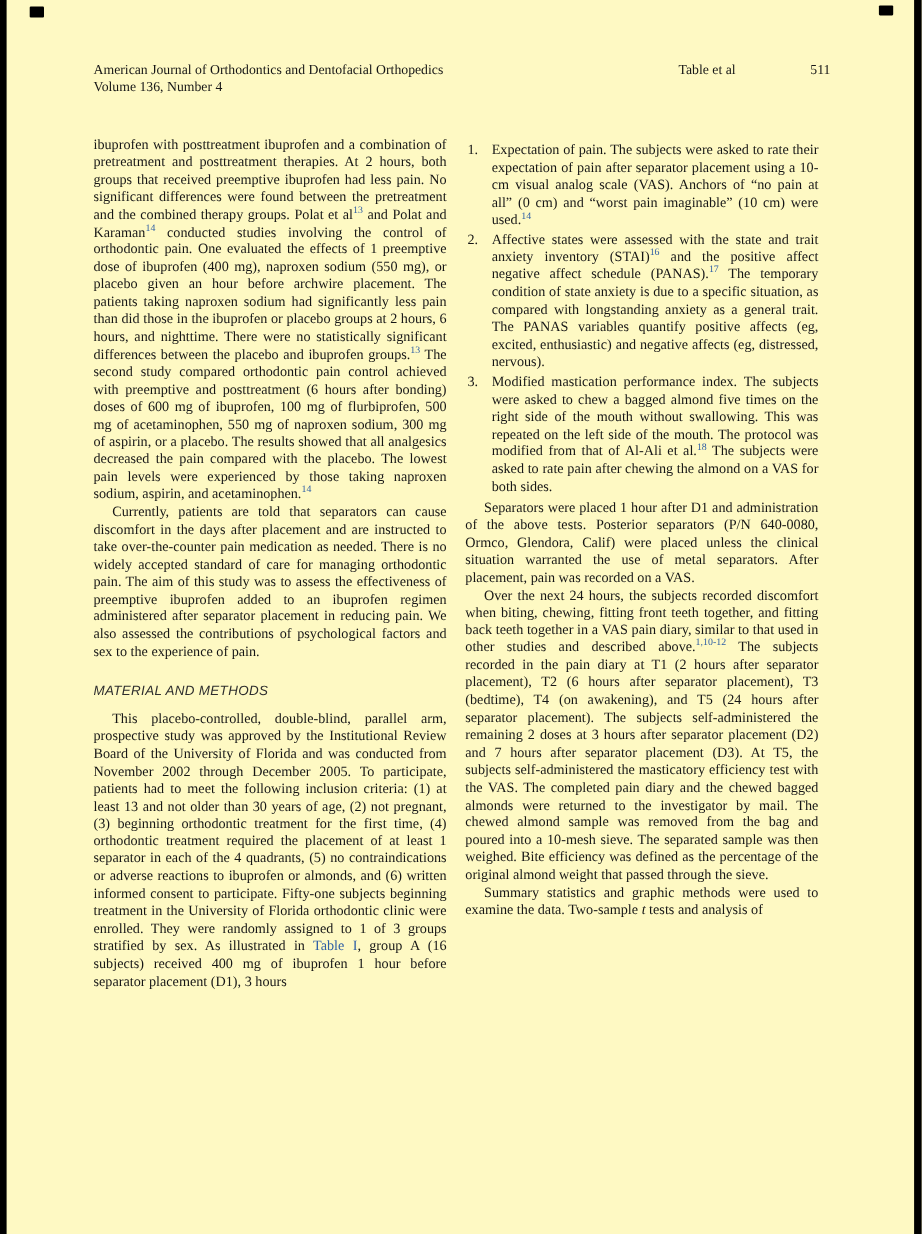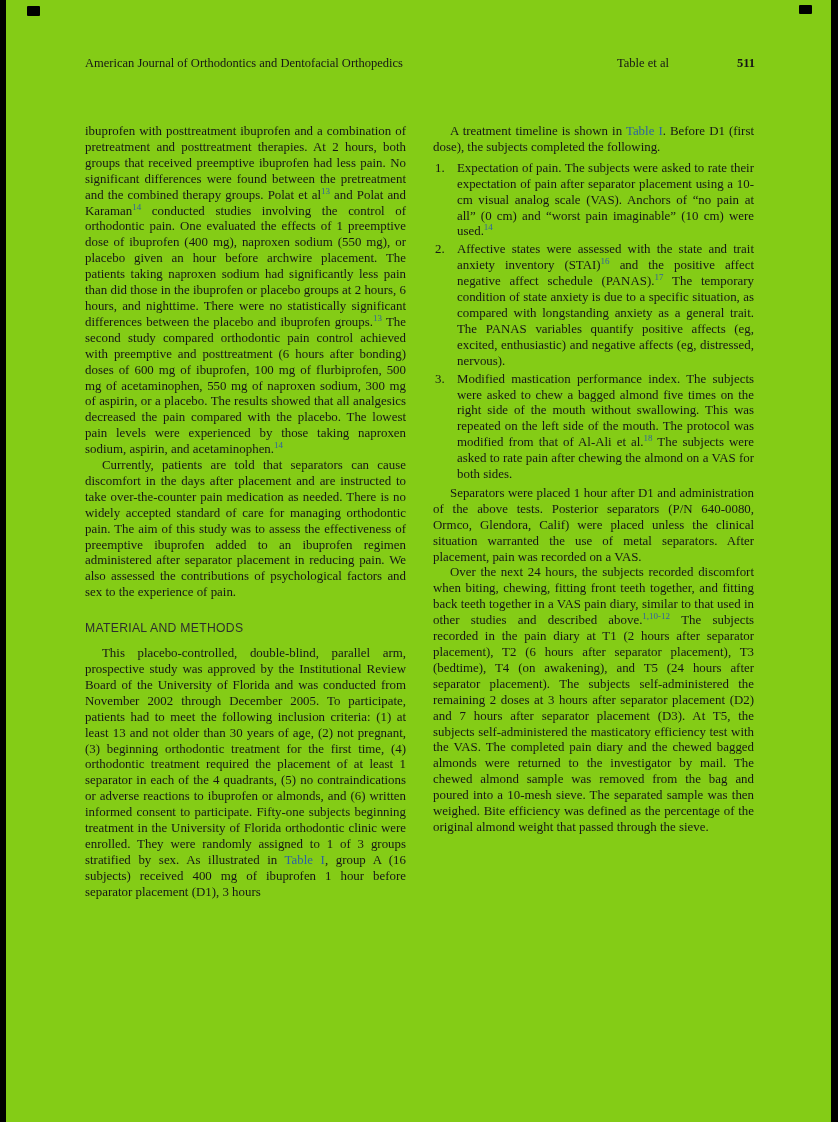--- a/index.html
+++ b/index.html
@@ -5,61 +5,62 @@
 <style>
   :root { --link-color: #2f5fa5; --text-color: #161616; }
   * { box-sizing: border-box; }
   html, body { margin: 0; padding: 0; }
   body {
     width: 838px; height: 1122px;
     background: #fbfaf7;
     font-family: "Liberation Serif", serif;
     color: var(--text-color);
   }
-  .page { position: relative; width: 838px; height: 1122px; overflow: hidden; background: #84cc16; }
+  .page { position: relative; width: 838px; height: 1122px; overflow: hidden; background: #fef9c3; }
 
   
   .scan-edge { position: absolute; top: 0; bottom: 0; width: 6px; background: #000; }
   .scan-edge.left { left: 0; }
   .scan-edge.right { right: 0; width: 7px; }
   .scan-mark { position: absolute; background: #000; border-radius: 1px; }
   .scan-mark.tl { left: 27px; top: 6px; width: 13px; height: 10px; }
   .scan-mark.tr { left: 799px; top: 5px; width: 13px; height: 9px; }
 
   
   .page-header {
     position: absolute; left: 85px; width: 670px; top: 56px;
     display: flex; justify-content: space-between; align-items: flex-start;
     font-size: 12.5px; line-height: 15.5px;
   }
   .header-right { white-space: nowrap; }
-  .page-num { margin-left: 20px; font-weight: bold; padding-left: 48px; }
+  .page-num { margin-left: 20px; font-weight: normal; padding-left: 48px; }
 
   
   .columns {
     position: absolute; left: 85px; top: 124px; width: 670px;
-    display: flex; gap: 27px;
+    display: flex; gap: 17px;
   }
   .col {
     width: 321px; flex: 0 0 321px;
     font-size: 12.9px; line-height: 15.9px;
     text-align: justify;
     hyphens: auto; -webkit-hyphens: auto;
   }
   .para { margin: 0; }
   .para.indent { text-indent: 17px; }
 
   .section-heading {
     font-family: "Liberation Sans", sans-serif;
     font-weight: normal;
     font-size: 12.2px;
     letter-spacing: 0.3px;
     color: #2e2e2e;
     margin: 20px 0 9px 0;
     text-align: left;
+    font-style: italic;
   }
 
   .num-list { margin: 5px 0 3px 0; }
   .num-item { position: relative; padding-left: 24px; margin: 0 0 2px 0; }
   .num-item .num { position: absolute; left: 2px; top: 0; }
 
   sup.ref {
     color: var(--link-color);
     font-size: 9px;
     line-height: 0;
@@ -74,38 +75,39 @@
 <div class="page">
 
   <div class="scan-edge left"></div>
   <div class="scan-edge right"></div>
   <div class="scan-mark tl"></div>
   <div class="scan-mark tr"></div>
 
   <header class="page-header">
     <div class="header-left">
       <div>American Journal of Orthodontics and Dentofacial Orthopedics</div>
+      <div>Volume 136, Number 4</div>
     </div>
     <div class="header-right">
       <span>Table et al</span><span class="page-num">511</span>
     </div>
   </header>
 
   <main class="columns">
     <div class="col" id="left-col">
         <p class="para">ibuprofen with posttreatment ibuprofen and a combination of pretreatment and posttreatment therapies. At 2 hours, both groups that received preemptive ibuprofen had less pain. No significant differences were found between the pretreatment and the combined therapy groups. Polat et al<sup class="ref">13</sup> and Polat and Karaman<sup class="ref">14</sup> conducted studies involving the control of orthodontic pain. One evaluated the effects of 1 preemptive dose of ibuprofen (400 mg), naproxen sodium (550 mg), or placebo given an hour before archwire placement. The patients taking naproxen sodium had significantly less pain than did those in the ibuprofen or placebo groups at 2 hours, 6 hours, and nighttime. There were no statistically significant differences between the placebo and ibuprofen groups.<sup class="ref">13</sup> The second study compared orthodontic pain control achieved with preemptive and posttreatment (6 hours after bonding) doses of 600 mg of ibuprofen, 100 mg of flurbiprofen, 500 mg of acetaminophen, 550 mg of naproxen sodium, 300 mg of aspirin, or a placebo. The results showed that all analgesics decreased the pain compared with the placebo. The lowest pain levels were experienced by those taking naproxen sodium, aspirin, and acetaminophen.<sup class="ref">14</sup></p>
         <p class="para indent">Currently, patients are told that separators can cause discomfort in the days after placement and are instructed to take over-the-counter pain medication as needed. There is no widely accepted standard of care for managing orthodontic pain. The aim of this study was to assess the effectiveness of preemptive ibuprofen added to an ibuprofen regimen administered after separator placement in reducing pain. We also assessed the contributions of psychological factors and sex to the experience of pain.</p>
         <h2 class="section-heading">MATERIAL AND METHODS</h2>
         <p class="para indent">This placebo-controlled, double-blind, parallel arm, prospective study was approved by the Institutional Review Board of the University of Florida and was conducted from November 2002 through December 2005. To participate, patients had to meet the following inclusion criteria: (1) at least 13 and not older than 30 years of age, (2) not pregnant, (3) beginning orthodontic treatment for the first time, (4) orthodontic treatment required the placement of at least 1 separator in each of the 4 quadrants, (5) no contraindications or adverse reactions to ibuprofen or almonds, and (6) written informed consent to participate. Fifty-one subjects beginning treatment in the University of Florida orthodontic clinic were enrolled. They were randomly assigned to 1 of 3 groups stratified by sex. As illustrated in <span class="xref">Table I</span>, group A (16 subjects) received 400 mg of ibuprofen 1 hour before separator placement (D1), 3 hours</p>
       </div>
     <div class="col" id="right-col">
-        <p class="para indent">A treatment timeline is shown in <span class="xref">Table I</span>. Before D1 (first dose), the subjects completed the following.</p>
         <div class="num-list">
           <div class="num-item"><span class="num">1.</span>Expectation of pain. The subjects were asked to rate their expectation of pain after separator placement using a 10-cm visual analog scale (VAS). Anchors of “no pain at all” (0 cm) and “worst pain imaginable” (10 cm) were used.<sup class="ref">14</sup></div>
           <div class="num-item"><span class="num">2.</span>Affective states were assessed with the state and trait anxiety inventory (STAI)<sup class="ref">16</sup> and the positive affect negative affect schedule (PANAS).<sup class="ref">17</sup> The temporary condition of state anxiety is due to a specific situation, as compared with longstanding anxiety as a general trait. The PANAS variables quantify positive affects (eg, excited, enthusiastic) and negative affects (eg, distressed, nervous).</div>
           <div class="num-item"><span class="num">3.</span>Modified mastication performance index. The subjects were asked to chew a bagged almond five times on the right side of the mouth without swallowing. This was repeated on the left side of the mouth. The protocol was modified from that of Al-Ali et al.<sup class="ref">18</sup> The subjects were asked to rate pain after chewing the almond on a VAS for both sides.</div>
         </div>
         <p class="para indent">Separators were placed 1 hour after D1 and administration of the above tests. Posterior separators (P/N 640-0080, Ormco, Glendora, Calif) were placed unless the clinical situation warranted the use of metal separators. After placement, pain was recorded on a VAS.</p>
         <p class="para indent">Over the next 24 hours, the subjects recorded discomfort when biting, chewing, fitting front teeth together, and fitting back teeth together in a VAS pain diary, similar to that used in other studies and described above.<sup class="ref">1,10-12</sup> The subjects recorded in the pain diary at T1 (2 hours after separator placement), T2 (6 hours after separator placement), T3 (bedtime), T4 (on awakening), and T5 (24 hours after separator placement). The subjects self-administered the remaining 2 doses at 3 hours after separator placement (D2) and 7 hours after separator placement (D3). At T5, the subjects self-administered the masticatory efficiency test with the VAS. The completed pain diary and the chewed bagged almonds were returned to the investigator by mail. The chewed almond sample was removed from the bag and poured into a 10-mesh sieve. The separated sample was then weighed. Bite efficiency was defined as the percentage of the original almond weight that passed through the sieve.</p>
+        <p class="para indent">Summary statistics and graphic methods were used to examine the data. Two-sample <i>t</i> tests and analysis of</p>
       </div>
   </main>
 
 </div>
 
 </body></html>

